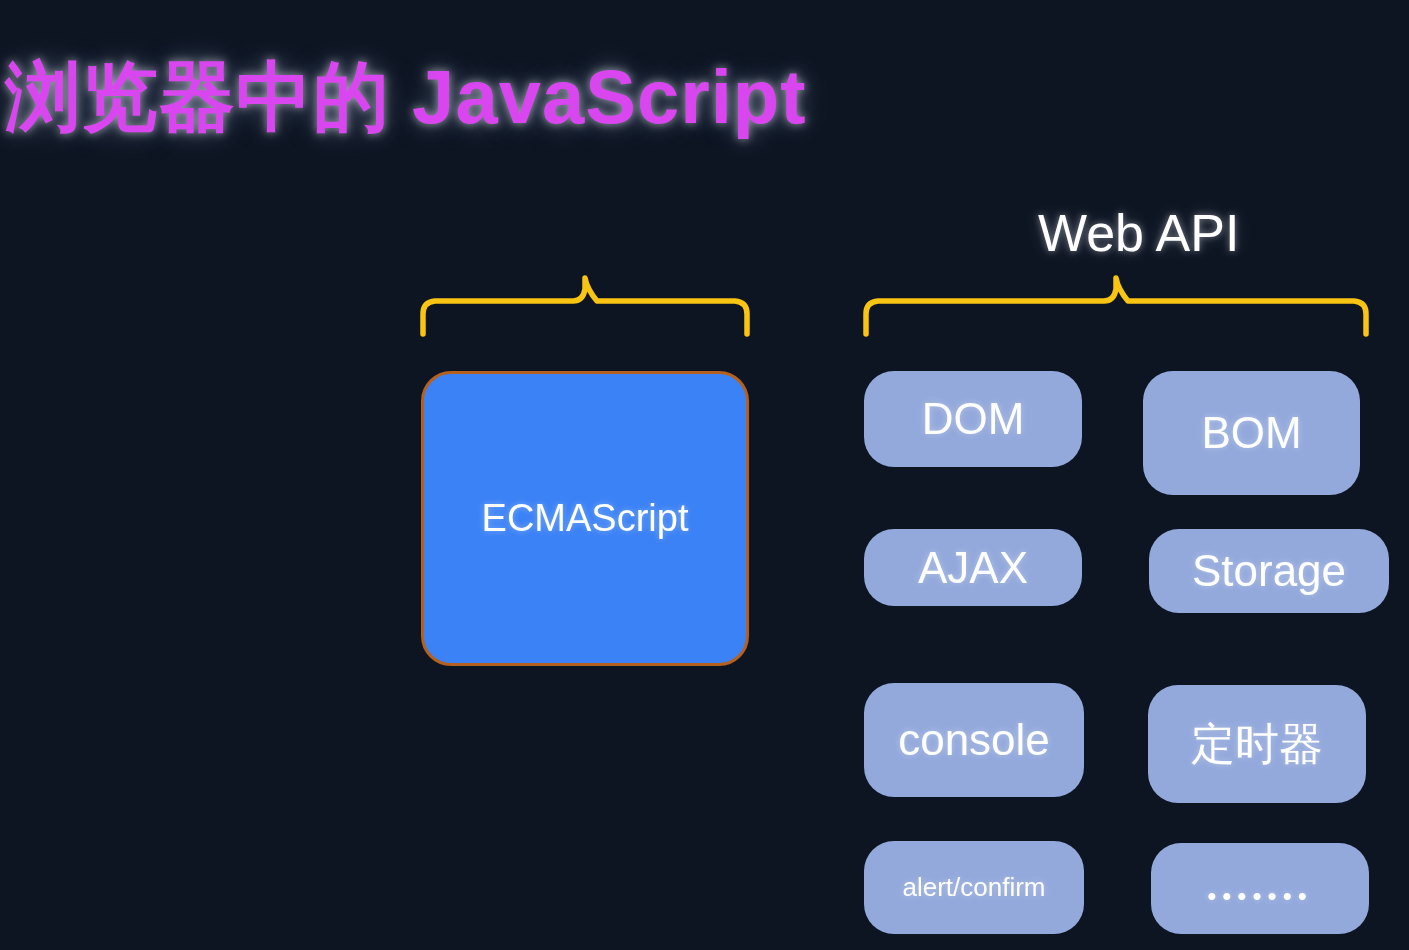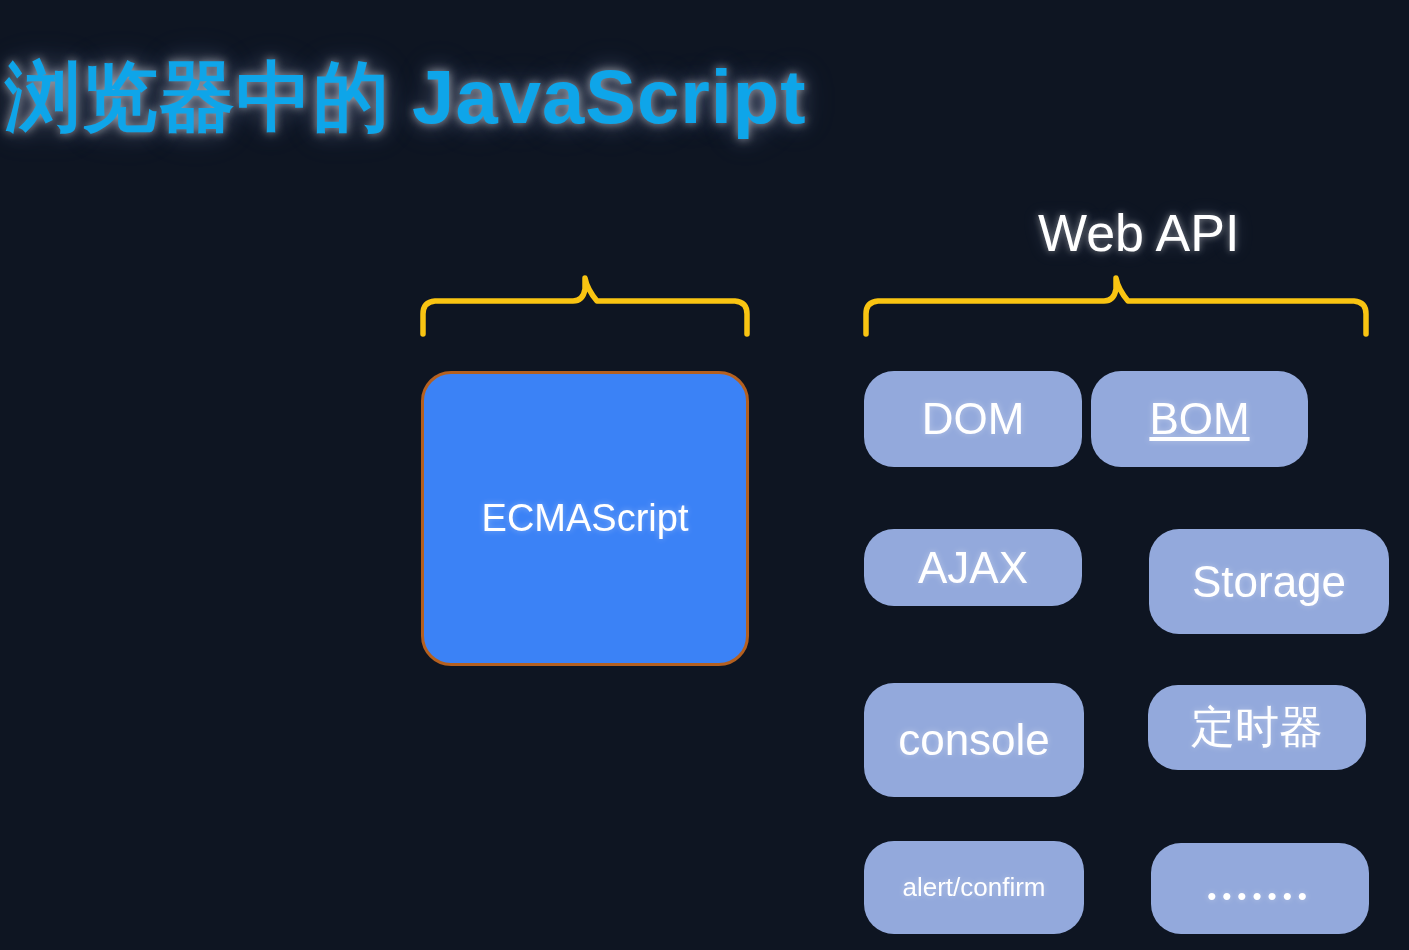--- a/index.html
+++ b/index.html
@@ -16,21 +16,21 @@
     font-family: "Liberation Sans", "DejaVu Sans", sans-serif;
   }
 
   
   #title {
     position: absolute;
     left: 5px;
     top: 2px;
     font-size: 76px;
     font-weight: bold;
-    color: #0ea5e9;
+    color: #d946ef;
     letter-spacing: 1px;
     line-height: 1.15;
     white-space: nowrap;
     text-shadow:
       0 0 10px rgba(255,255,255,0.55),
       0 0 22px rgba(200,215,255,0.30),
       0 0 38px rgba(160,185,255,0.18);
   }
 
   
@@ -87,23 +87,23 @@
     width: 328px; height: 295px;
   }
 
   
   #box-dom     { left: 864px;  top: 371px; width: 218px; height: 96px; }
   #box-ajax    { left: 864px;  top: 529px; width: 218px; height: 77px; }
   #box-console { left: 864px;  top: 683px; width: 220px; height: 114px; }
   #box-alert   { left: 864px;  top: 841px; width: 220px; height: 93px; }
 
   
-  #box-bom     { left: 1091px; top: 371px; width: 217px; height: 96px; text-decoration: underline; }
-  #box-storage { left: 1149px; top: 529px; width: 240px; height: 105px; }
-  #box-timer   { left: 1148px; top: 685px; width: 218px; height: 85px; align-items: center; }
+  #box-bom     { left: 1143px; top: 371px; width: 217px; height: 124px; }
+  #box-storage { left: 1149px; top: 529px; width: 240px; height: 84px; }
+  #box-timer   { left: 1148px; top: 685px; width: 218px; height: 118px; align-items: center; }
   #box-dots    { left: 1151px; top: 843px; width: 218px; height: 91px; }
 
   #box-dots .dots-glyph {
     font-size: 26px;
     letter-spacing: 6px;
     transform: translateY(8px);
   }
 </style>
 </head>
 <body>

